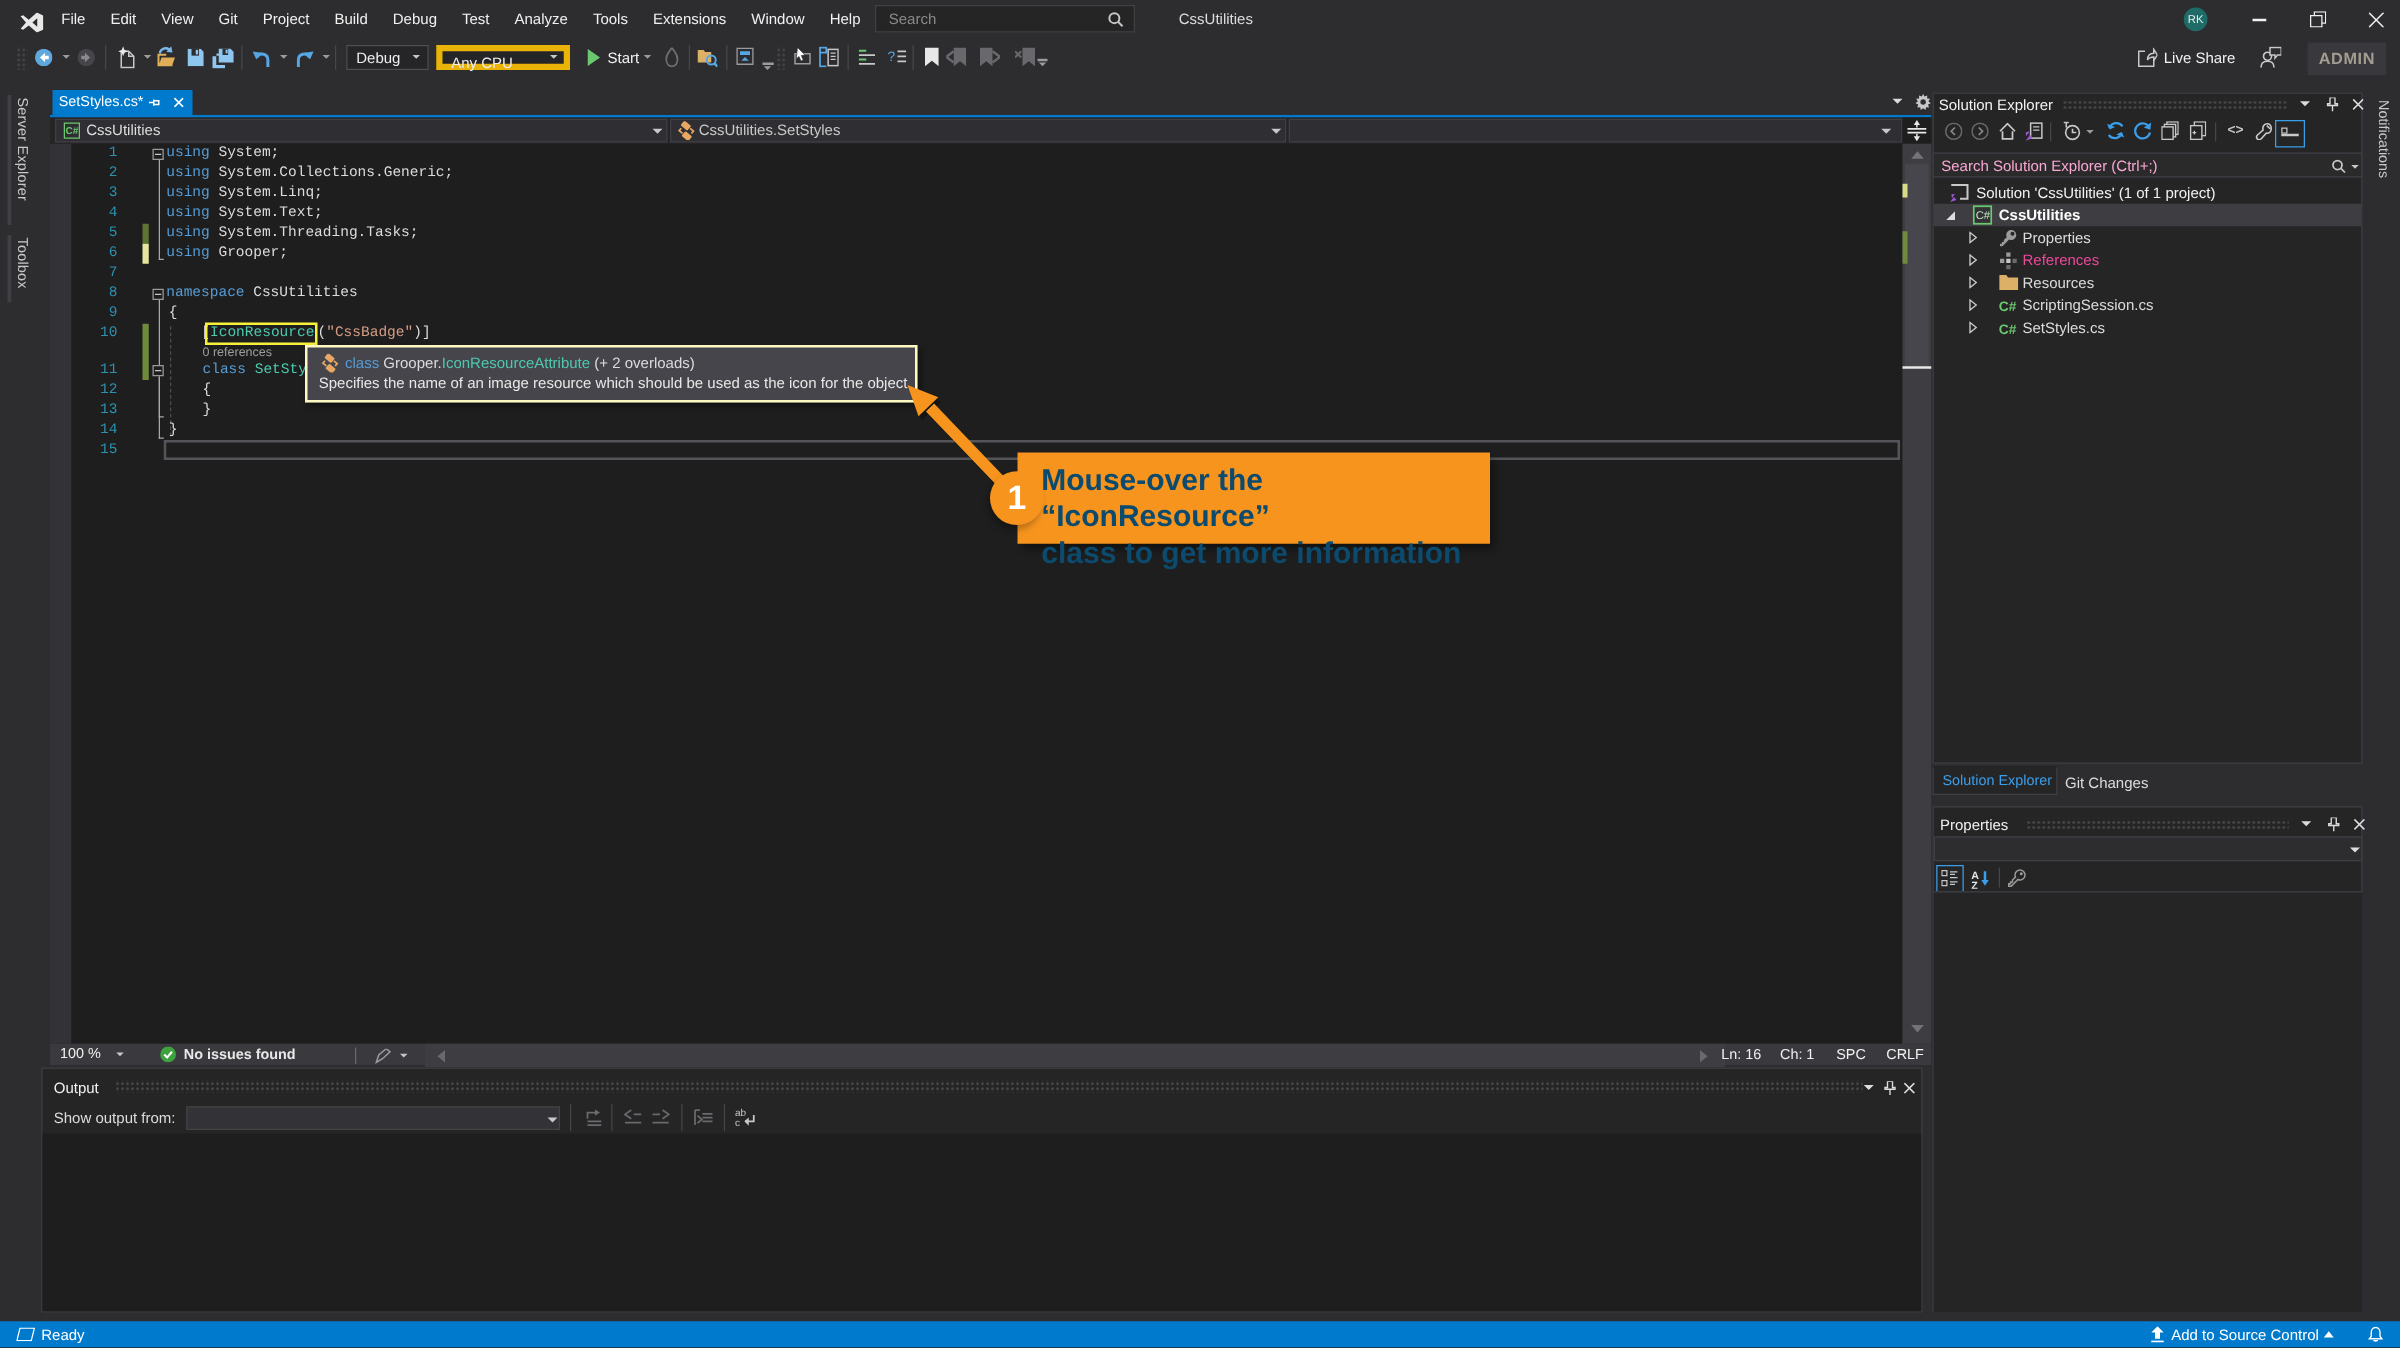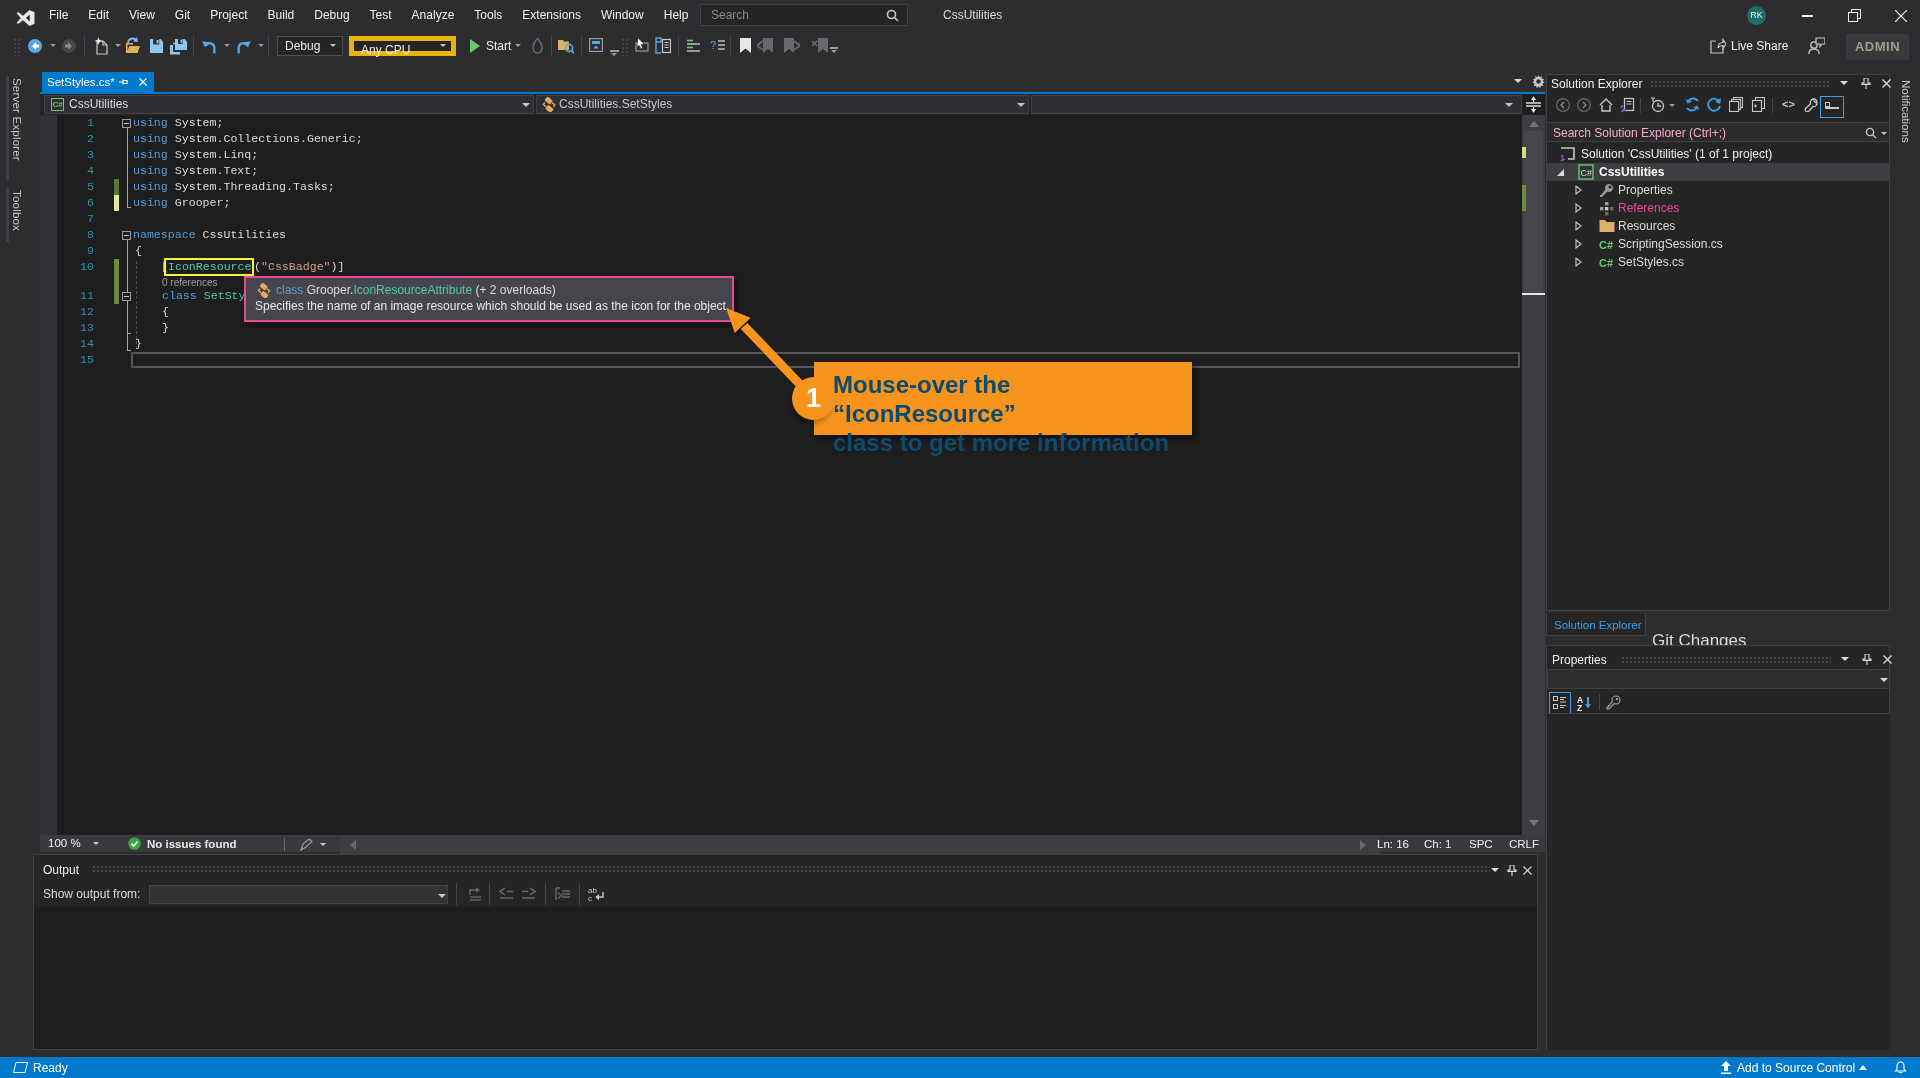--- a/index.html
+++ b/index.html
@@ -308,21 +308,21 @@
     <div class="cl mono pl" style="left:121px;top:144px;">[</div>
     <div class="abs" style="left:124px;top:143px;width:90px;height:18px;border:2px solid #F8F13A;"></div>
     <div class="cl mono ty" style="left:128px;top:144px;">IconResource</div>
     <div class="cl mono" style="left:214px;top:144px;"><span class="pl">(</span><span class="st">"CssBadge"</span><span class="pl">)]</span></div>
     <div class="abs" style="left:122px;top:161px;font-size:10px;line-height:13px;color:#9D9D9D;">0 references</div>
     <div class="cl mono" style="left:122px;top:173px;"><span class="kw">class</span><span class="pl"> </span><span class="ty">SetStyles</span></div>
     <div class="cl mono pl" style="left:122px;top:189px;">{</div>
     <div class="cl mono pl" style="left:122px;top:205px;">}</div>
     <div class="cl mono pl" style="left:95px;top:221px;">}</div>
 
-    <div class="abs" style="left:204px;top:161px;width:490px;height:46px;background:#45454B;border:2px solid #ec4899;box-shadow:3px 3px 5px rgba(0,0,0,0.5);font-size:12px;">
+    <div class="abs" style="left:204px;top:161px;width:490px;height:46px;background:#45454B;border:2px solid #fef9c3;box-shadow:3px 3px 5px rgba(0,0,0,0.5);font-size:12px;">
       <svg class="abs" style="left:11px;top:5px;" width="15" height="15" viewBox="0 0 15 15">
           <g transform="rotate(40 7 7)">
             <rect x="1" y="2" width="7" height="5" rx="1" fill="#E8A864"></rect>
             <rect x="7" y="8" width="7" height="5" rx="1" fill="#E8A864"></rect>
             <path d="M8.5 4 L12 4 L12 6.5" fill="none" stroke="#E8A864" stroke-width="1.4"></path>
             <path d="M6.5 11 L3 11 L3 8.5" fill="none" stroke="#E8A864" stroke-width="1.4"></path>
           </g>
         </svg>
       <div class="abs" style="left:30px;top:4px;white-space:nowrap;"><span class="kw">class</span><span style="color:#DCDCDC;"> Grooper.</span><span class="ty">IconResourceAttribute</span><span style="color:#DCDCDC;"> (+ 2 overloads)</span></div>
       <div class="abs" style="left:9px;top:20px;white-space:nowrap;color:#E8E8E8;">Specifies the name of an image resource which should be used as the icon for the object.</div>
@@ -571,21 +571,21 @@
         </svg>
         <svg width="16" height="14" viewBox="0 0 16 14" style="position:absolute;left:51px;top:2px;">
           <text x="1" y="12" font-size="11" font-weight="bold" fill="#6BC86E" font-family="Liberation Sans">C#</text>
         </svg>
         <span style="position:absolute;left:71px;top:2px;color:#DCDCDC;">SetStyles.cs</span>
       </div>
     </div>
 
   <div class="abs" style="left:0px;top:539px;width:100px;height:23px;background:#252526;border:1px solid #3F3F46;border-top-color:#252526;"></div>
   <div class="abs" style="left:8px;top:545px;color:#3B9EEA;font-size:11.5px;">Solution Explorer</div>
-  <div class="abs" style="left:106px;top:545px;color:#DCDCDC;font-size:17px;margin-top:12px;">Git Changes</div>
+  <div class="abs" style="left:106px;top:545px;color:#DCDCDC;font-size:12px;">Git Changes</div>
 </div>
 
 <div class="abs" id="props" style="left:1546px;top:645px;width:344px;height:405px;background:#252526;border:1px solid #3F3F46;font-size:12px;">
   <div class="abs" style="left:5px;top:7px;color:#F1F1F1;">Properties</div>
   <div class="abs dots" style="left:74px;top:9px;width:210px;height:9px;"></div>
   <div class="abs cdn" style="left:294px;top:11px;border-top-color:#DCDCDC;"></div>
   <svg class="abs" style="left:315px;top:8px;" width="10" height="12" viewBox="0 0 10 12">
       <path d="M3 0 L7 0 L7 5 L9 5 L9 6.4 L1 6.4 L1 5 L3 5 Z" fill="none" stroke="#DCDCDC" stroke-width="1.1"></path>
       <line x1="5" y1="6.4" x2="5" y2="11" stroke="#DCDCDC" stroke-width="1.1"></line>
     </svg>

